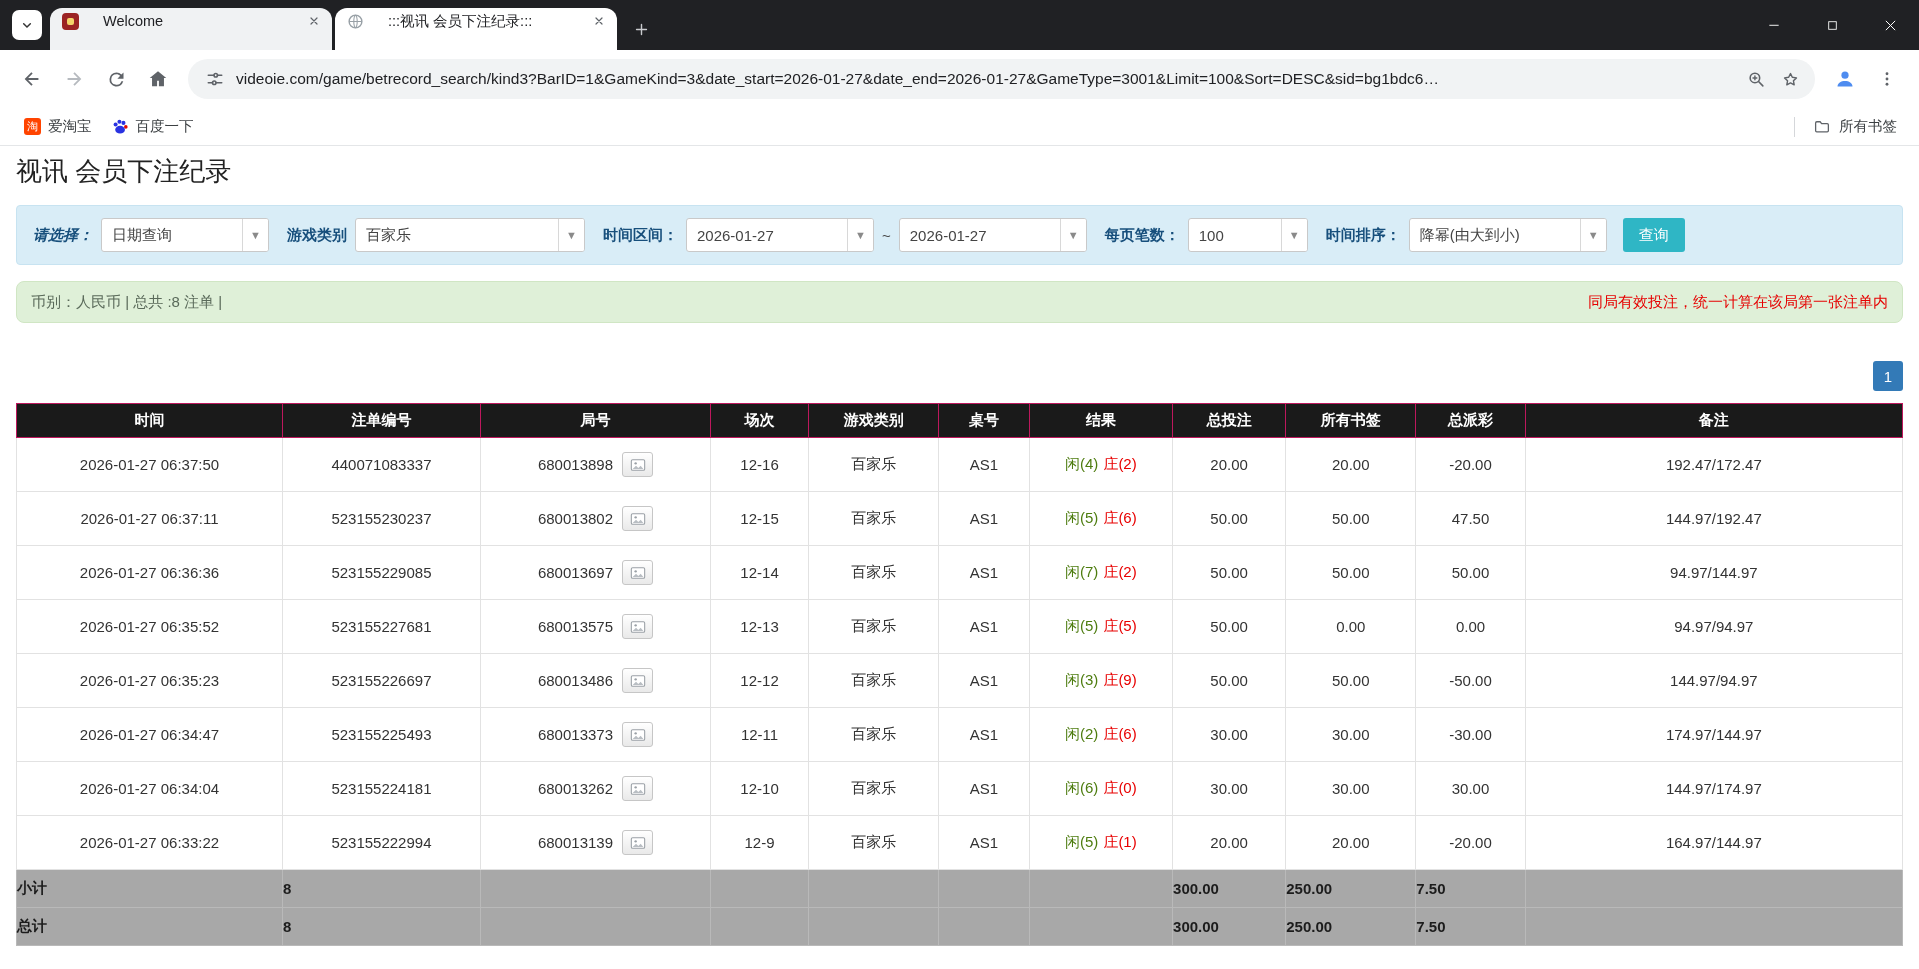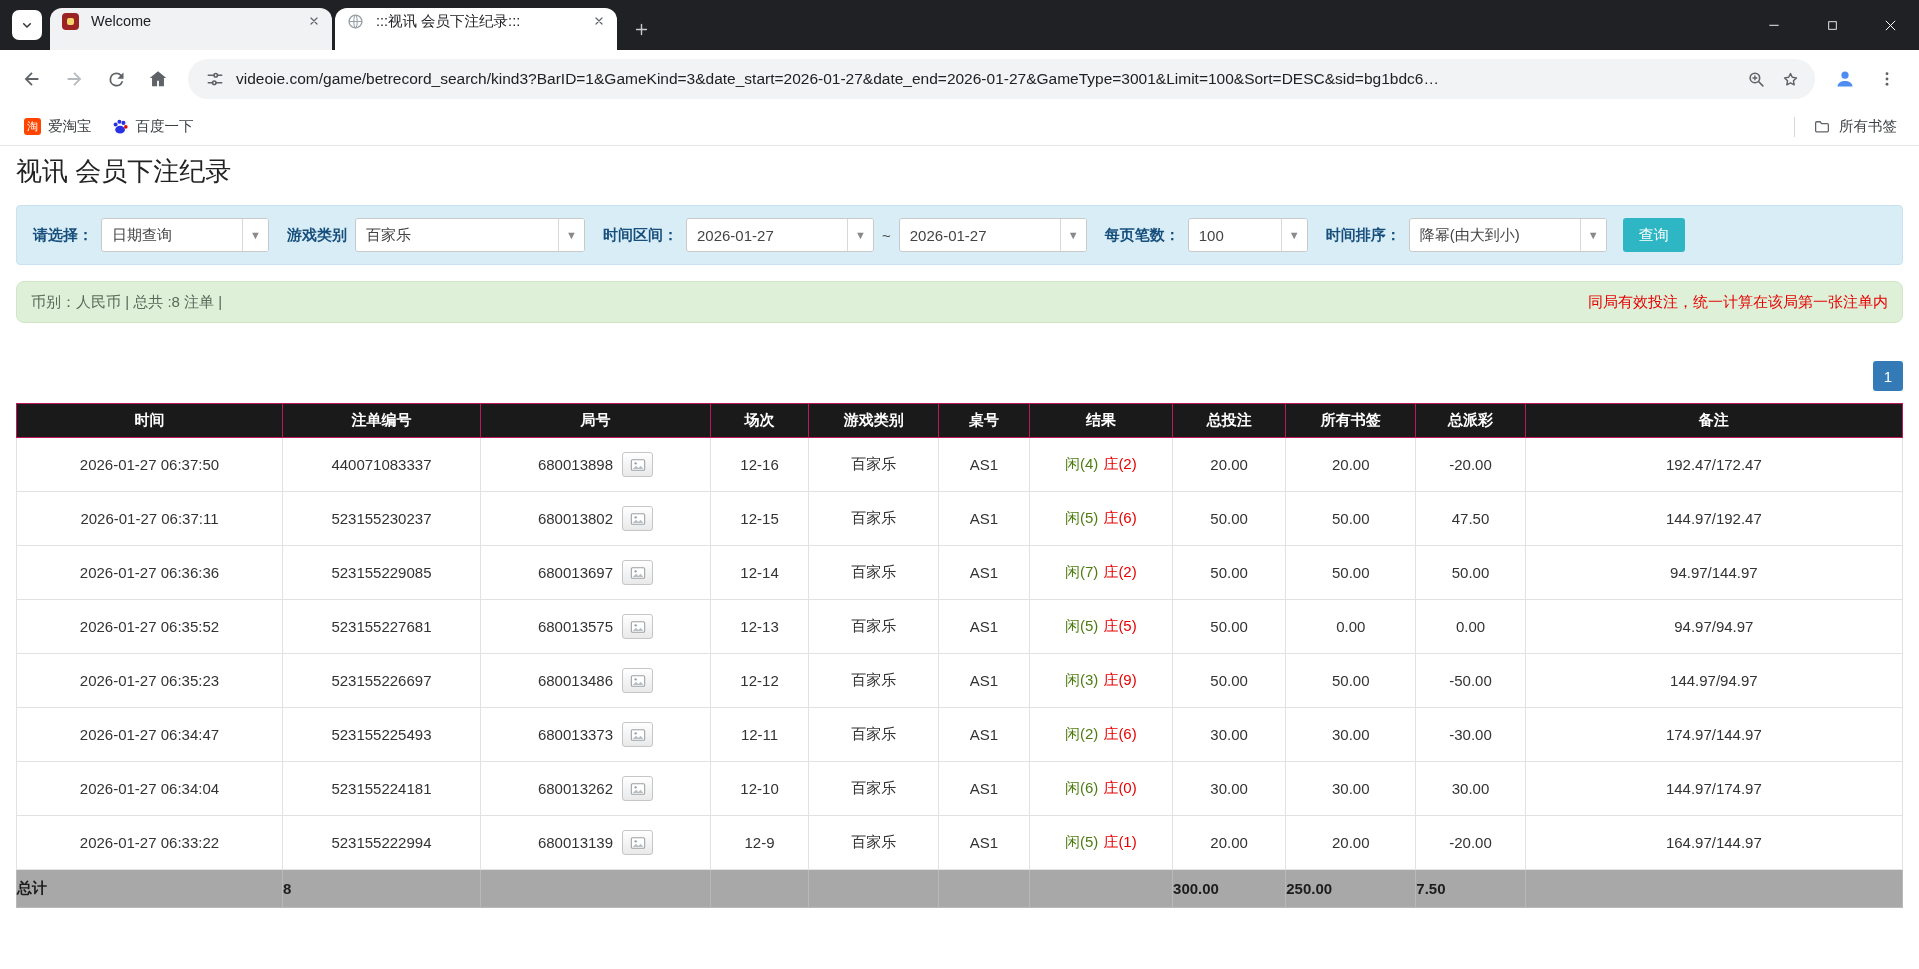--- a/index.html
+++ b/index.html
@@ -5,21 +5,21 @@
   * { box-sizing: border-box; margin: 0; padding: 0; }
   html,body { width:1919px; height:969px; overflow:hidden; background:#fff;
     font-family:"Liberation Sans","DejaVu Sans",sans-serif; }
 
   
   .tabstrip { height:50px; background:#202124; display:flex; align-items:flex-end;
     padding-left:10px; position:relative; }
   .tab-search { width:30px; height:30px; border-radius:7px; background:#fff; border:none;
     display:flex; align-items:center; justify-content:center; margin:0 8px 10px 2px; cursor:pointer; }
   .tab { width:282px; height:42px; background:#fff; border-radius:12px 12px 0 0;
-    display:flex; align-items:center; gap:12px; padding:0 8px 16px 12px; font-size:14.5px;
+    display:flex; align-items:center; gap:24px; padding:0 8px 16px 12px; font-size:14.5px;
     color:#202124; margin-right:3px; cursor:pointer; }
   .tab.inactive { background:#f0f2f3; }
   .tab-title { flex:1; white-space:nowrap; overflow:hidden; text-overflow:ellipsis; }
   .tab-close { width:20px; height:20px; border:none; background:transparent; border-radius:50%;
     display:flex; align-items:center; justify-content:center; cursor:pointer; flex:0 0 auto; }
   .favicon { width:17px; height:17px; flex:0 0 auto; display:flex; align-items:center; justify-content:center; }
   .fav-welcome { background:#9b2323; border-radius:4px; position:relative; }
   .fav-welcome::after { content:""; width:7px; height:7px; background:#f3d36a; border-radius:2px; }
   .new-tab { width:30px; height:30px; margin:0 0 6px 6px; border:none; background:transparent;
     align-self:flex-end; display:flex; align-items:center; justify-content:center; cursor:pointer; }
@@ -47,21 +47,21 @@
   .all-bm { display:flex; align-items:center; gap:8px; font-size:14.5px; color:#3c4043;
     padding:4px 8px; cursor:pointer; }
 
   
   .content { padding:0 16px; }
   .page-title { font-size:26px; font-weight:500; color:#222; margin:8px 0 16px; }
 
   .filterbar { background:#d9edf7; border:1px solid #c7e3f1; border-radius:4px;
     padding:12px 14px; display:flex; align-items:center; font-size:15px; }
   .flabel { color:#174f7c; font-weight:700; margin:0 8px 0 18px; white-space:nowrap; }
-  .flabel.first { margin-left:2px; }
+  .flabel.first { margin-left:2px;font-style:italic; }
   .combo { display:inline-flex; align-items:stretch; height:34px; background:#fff;
     border:1px solid #c9c9c9; border-radius:3px; overflow:hidden; cursor:pointer; flex:0 0 auto; }
   .combo-text { flex:1; display:flex; align-items:center; padding:0 10px; color:#444;
     white-space:nowrap; overflow:hidden; }
   .combo-btn { width:26px; border-left:1px solid #d8d8d8; display:flex; align-items:center;
     justify-content:center; color:#8a8a8a; font-size:11px; background:#fff; flex:0 0 auto; }
   .c-query { width:168px; } .c-game { width:230px; } .c-date { width:188px; }
   .c-limit { width:120px; } .c-sort { width:198px; }
   .tilde { margin:0 8px; color:#444; }
   .search-btn { margin-left:16px; height:34px; padding:0 16px; background:#2fb6c5; color:#fff;
@@ -534,20 +534,33 @@
       <span class="player">闲(5)</span><span class="banker">庄(1)</span>
     </td>
     <td class="blue">20.00</td>
     <td>20.00</td>
     <td class="neg">-20.00</td>
     <td>164.97/144.97</td>
   </tr>
 </tbody>
     <tfoot>
       <tr class="total-row">
+        <td>小计</td>
+        <td>8</td>
+        <td></td>
+          <td></td>
+          <td></td>
+          <td></td>
+          <td></td>
+        <td>300.00</td>
+        <td>250.00</td>
+        <td>7.50</td>
+        <td></td>
+      </tr>
+      <tr class="total-row">
         <td>总计</td>
         <td>8</td>
         <td></td>
           <td></td>
           <td></td>
           <td></td>
           <td></td>
         <td>300.00</td>
         <td>250.00</td>
         <td>7.50</td>

